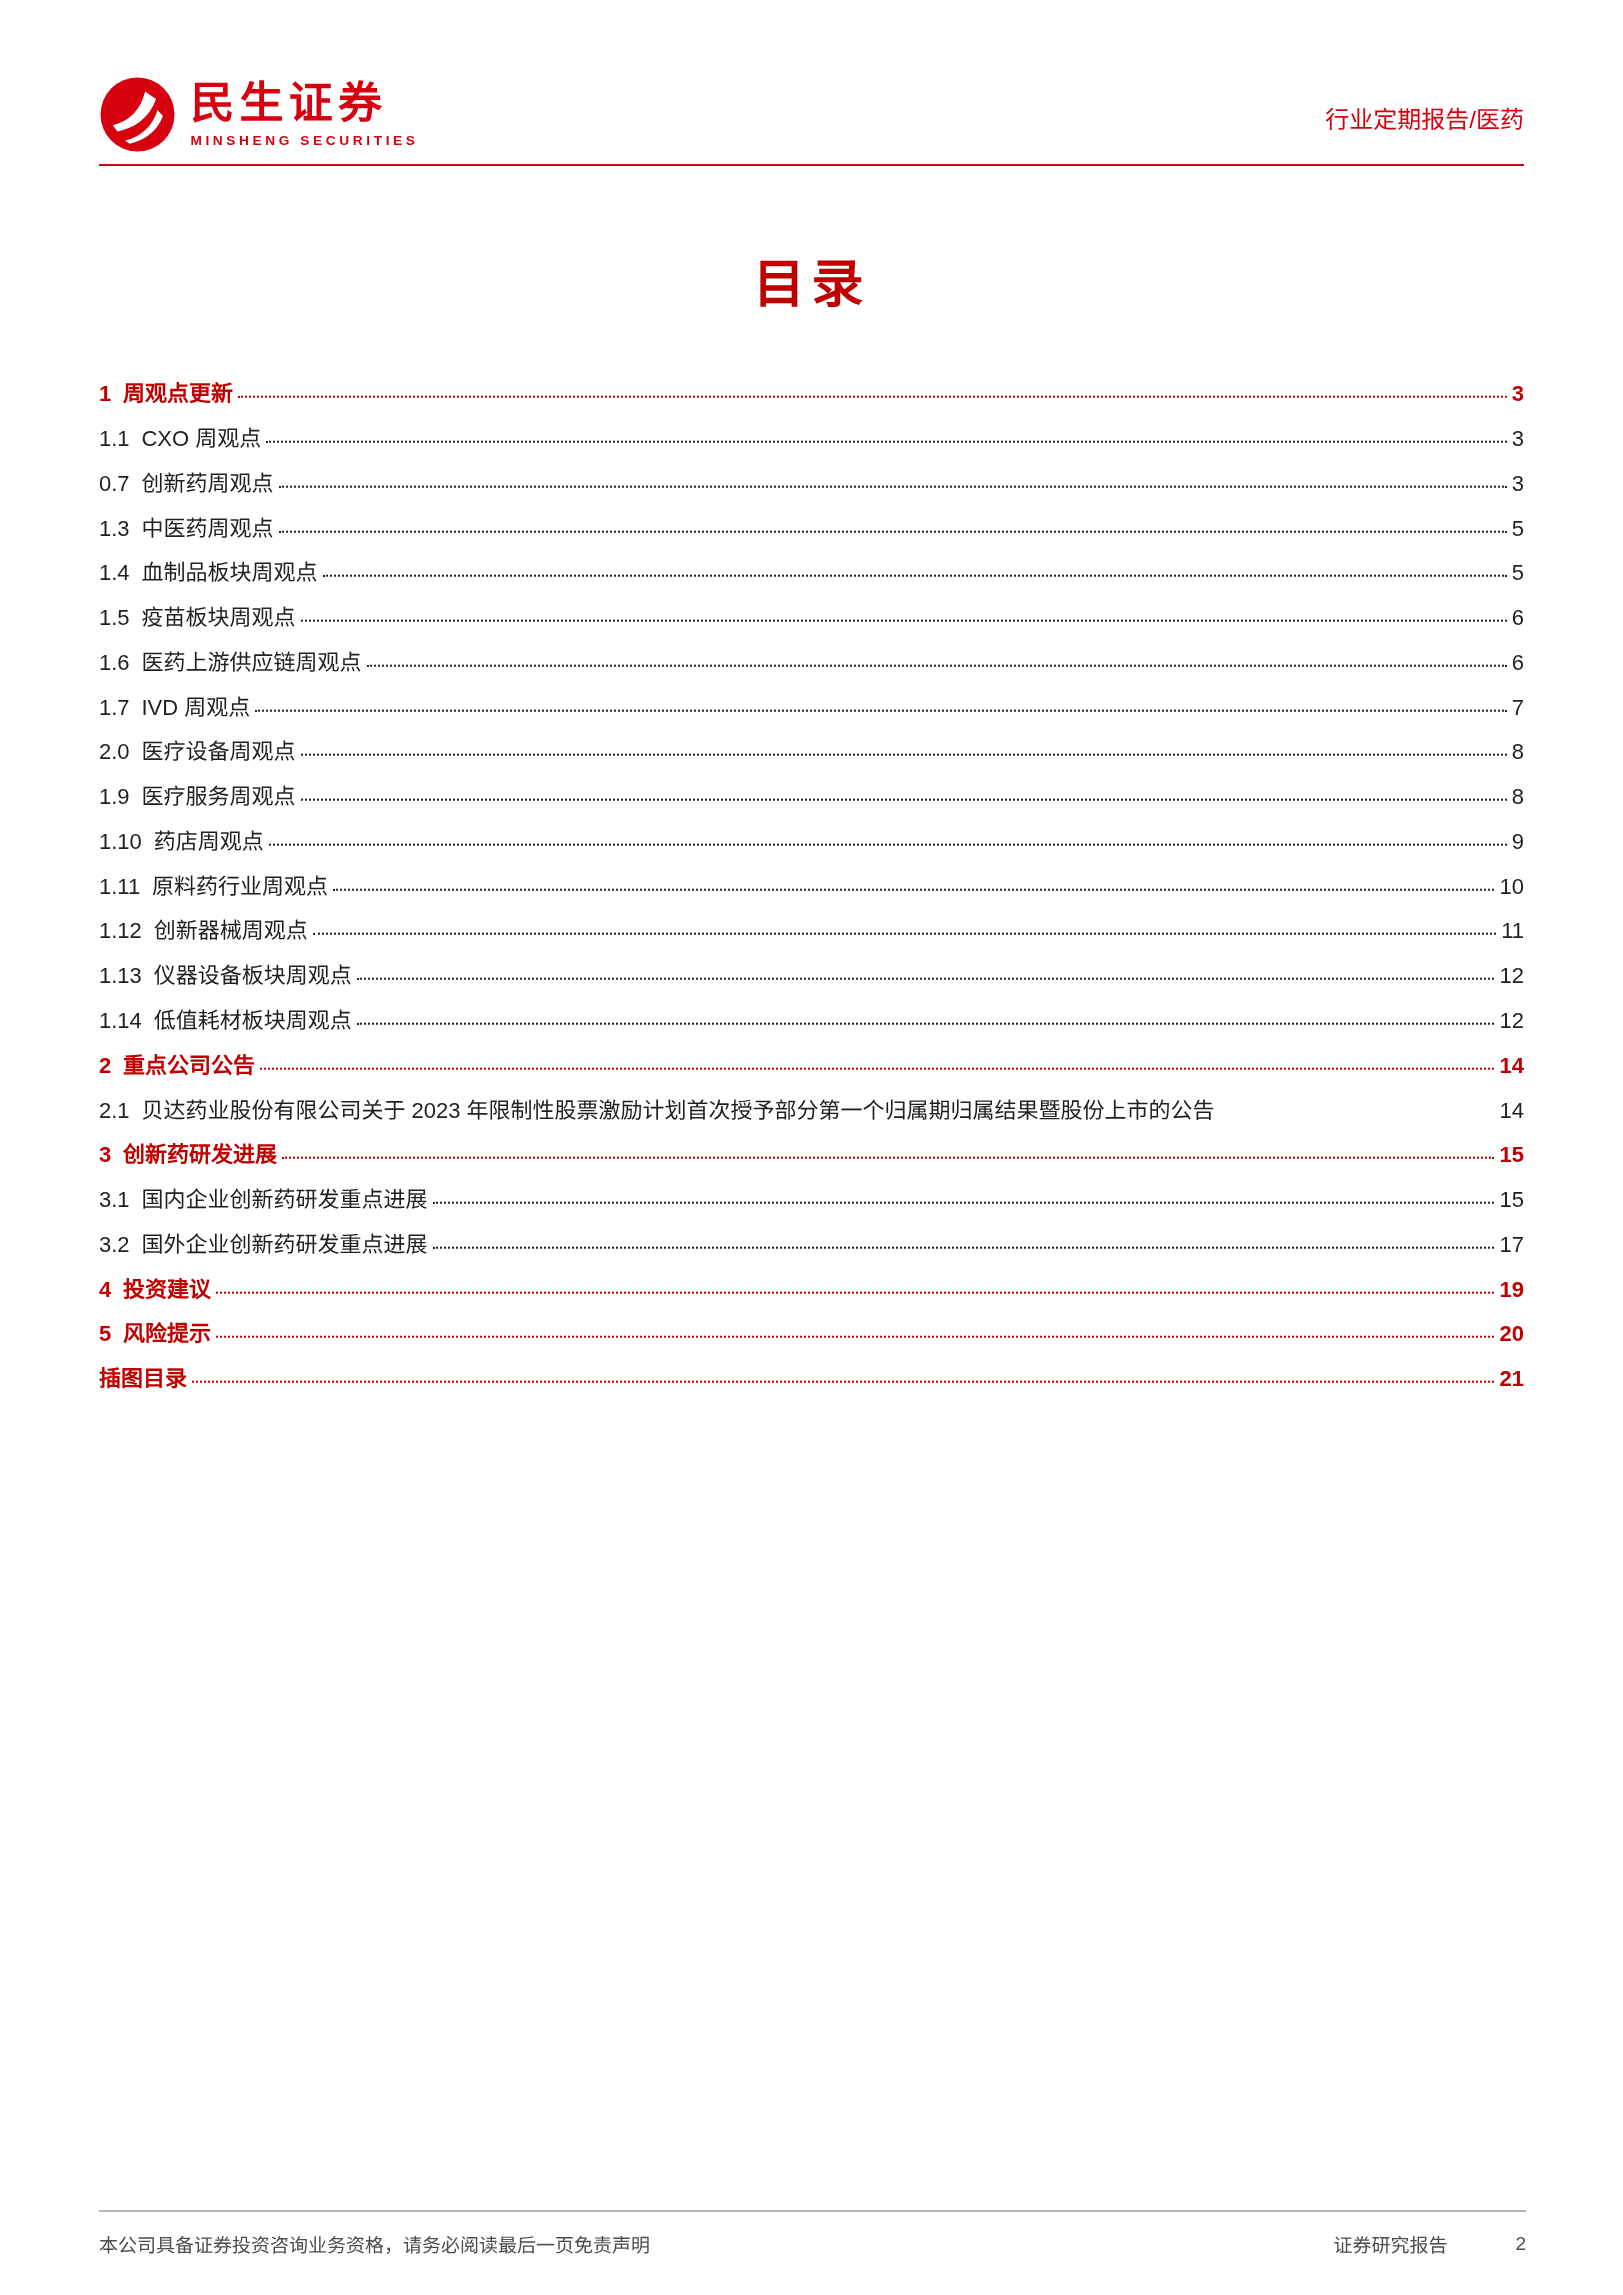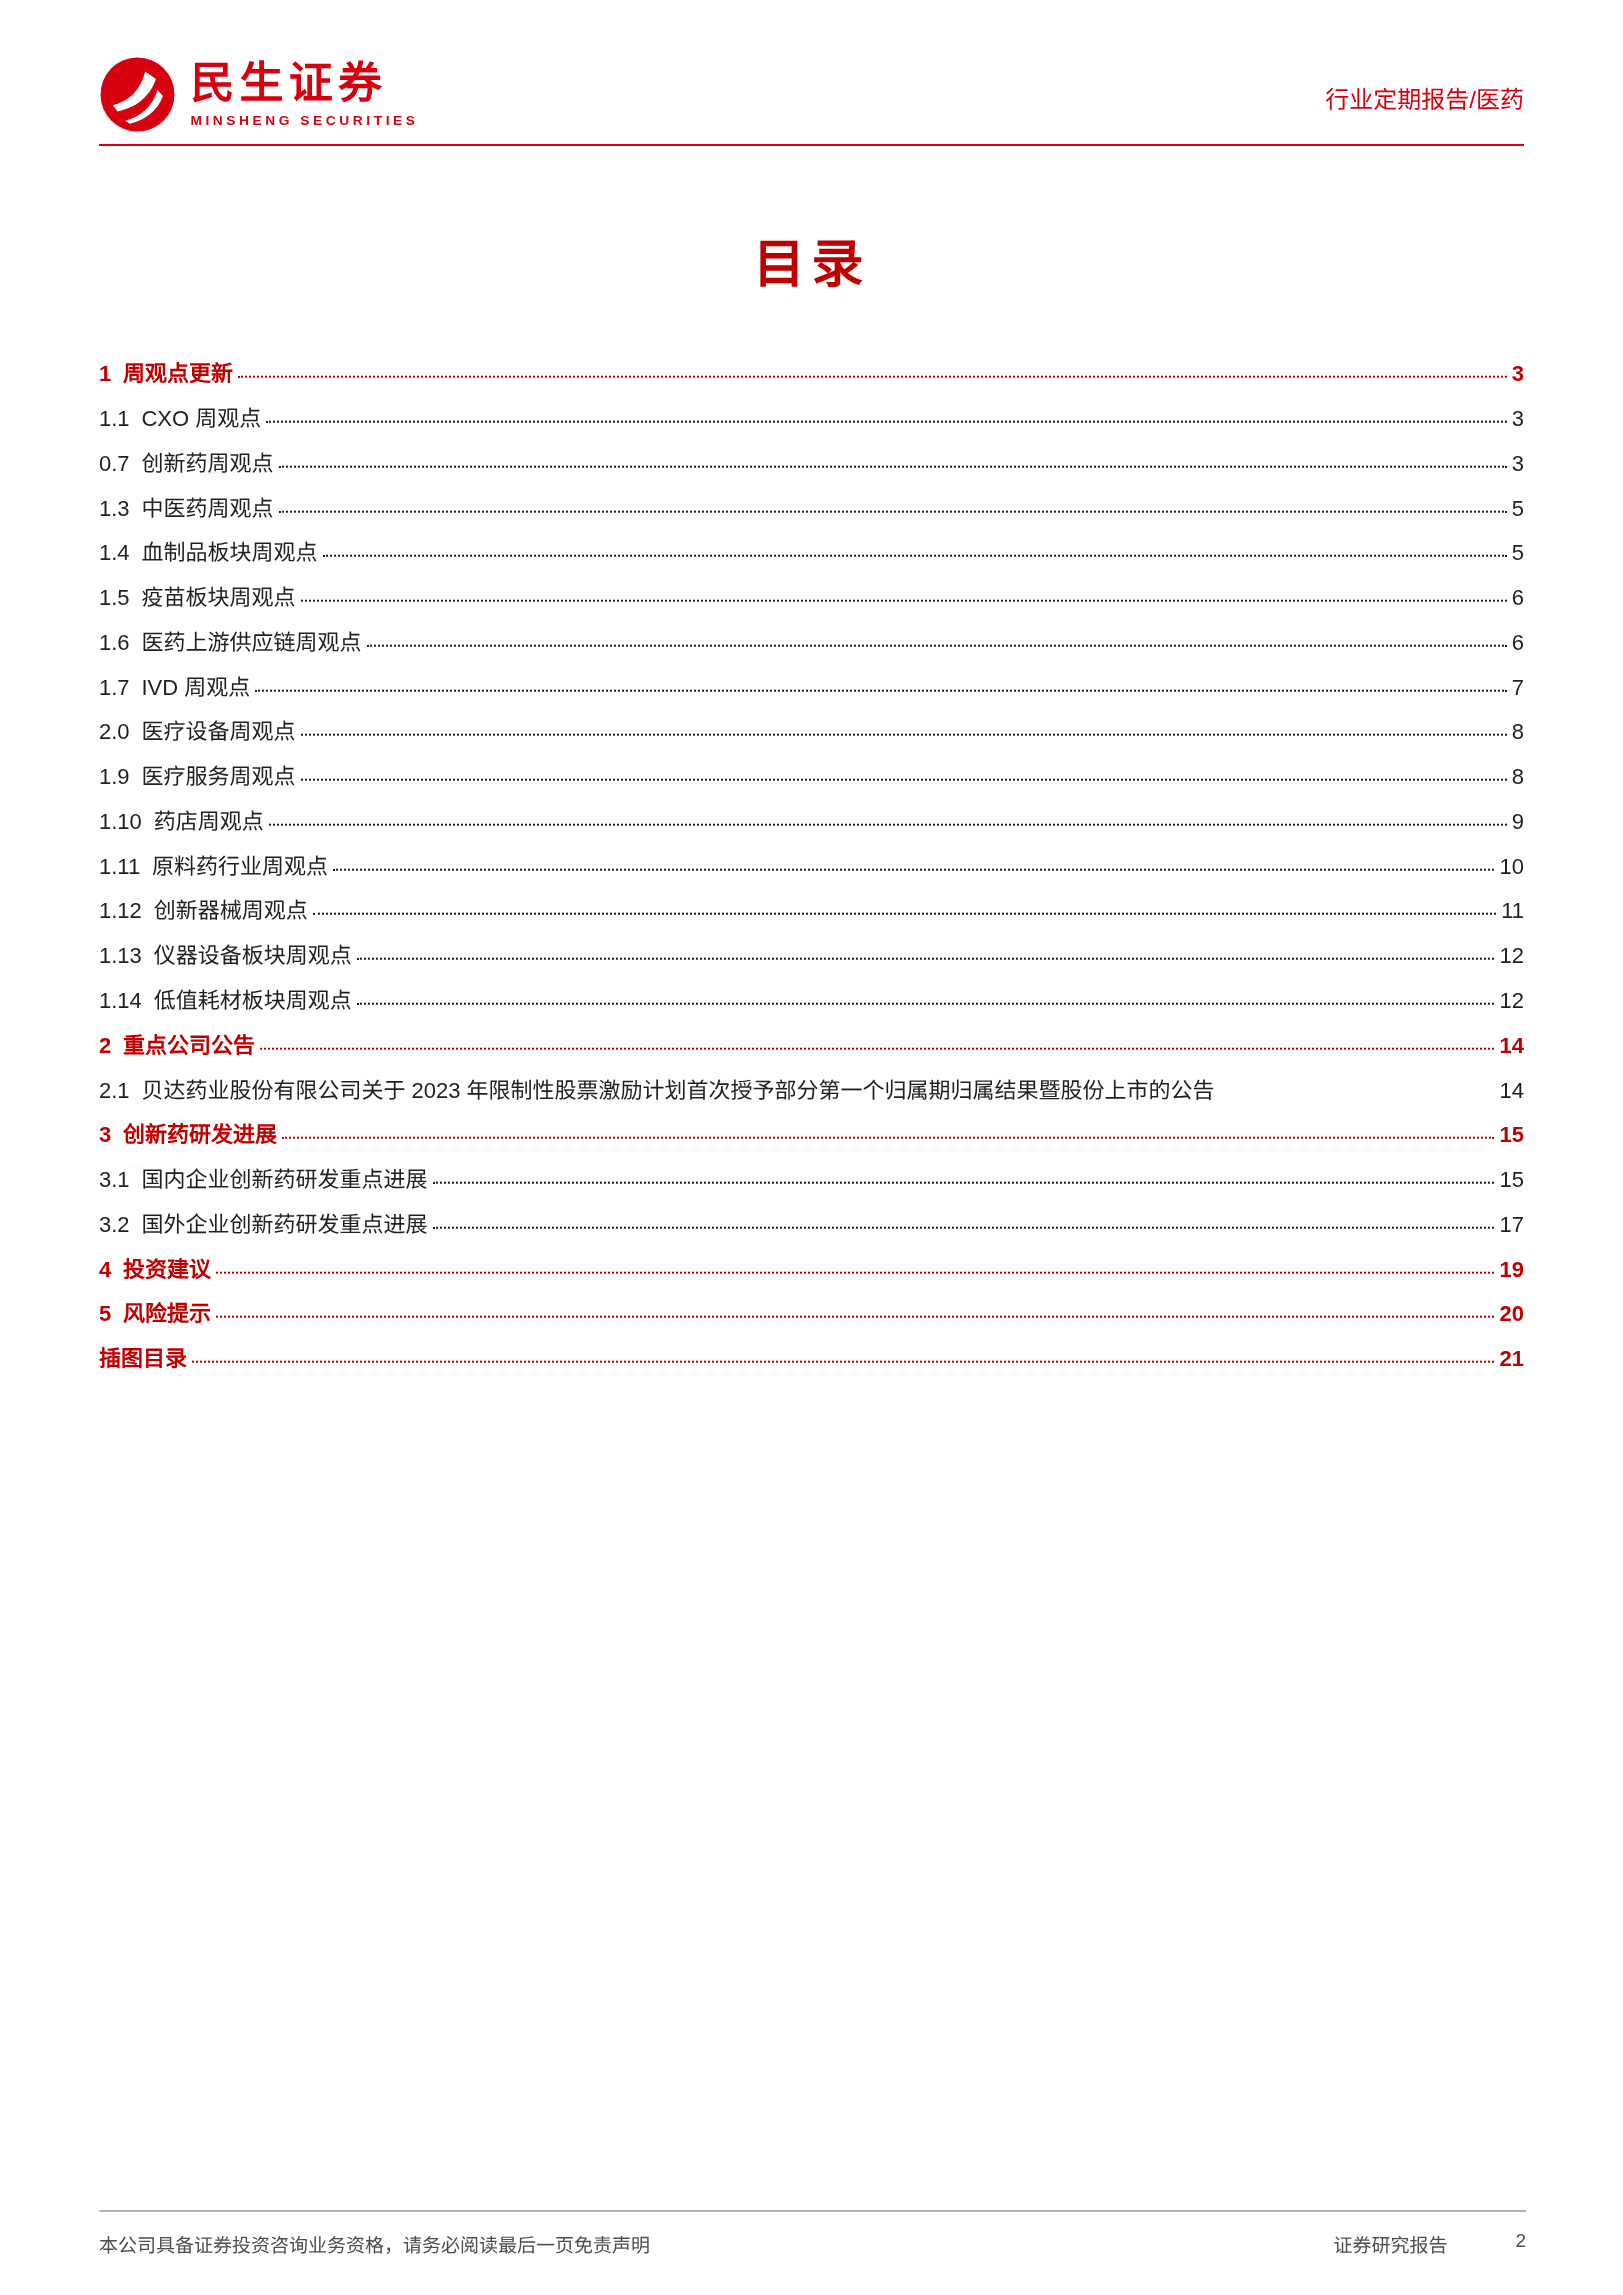--- a/index.html
+++ b/index.html
@@ -15,21 +15,21 @@
     position:relative;
     width:1623px;height:2295px;
     margin:0 auto;
     background:#fff;
     overflow:hidden;
     font-family:"Liberation Sans","DejaVu Sans",sans-serif;
   }
   .content{position:absolute;left:99px;right:99px;top:0;}
 
   
-  .top-header{display:flex;justify-content:space-between;align-items:flex-end;padding-top:56px;}
+  .top-header{display:flex;justify-content:space-between;align-items:flex-end;padding-top:76px;}
   .logo{display:flex;align-items:center;gap:14.4px;}
   .logo-mark{width:77px;height:77px;flex:0 0 auto;}
   .logo-text .cn{
     font-size:44px;font-weight:bold;color:var(--brand-red);
     font-family:"Liberation Serif","DejaVu Serif",serif;
     letter-spacing:5.2px;line-height:1.05;
   }
   .logo-text .en{
     font-size:13.7px;font-weight:600;color:var(--brand-red);
     letter-spacing:3.6px;margin-top:5.2px;
@@ -61,21 +61,21 @@
   .toc-row.no-leader .toc-dots{border-bottom:none;}
   .toc-page{white-space:nowrap;}
 
   
   .footer{position:absolute;left:99px;right:97px;bottom:38px;}
   .footer-rule{height:1.3px;background:var(--rule-gray);}
   .footer-row{
     display:flex;justify-content:space-between;align-items:baseline;
     margin-top:18.3px;font-size:19px;color:var(--footer-gray);
   }
-  .footer-right{display:flex;align-items:flex-start;gap:68px;}
+  .footer-right{display:flex;align-items:center;gap:68px;}
 </style>
 </head>
 <body>
 
 <div class="page">
   <div class="content">
 
     <div class="top-header">
       <div class="logo">
         <span class="logo-mark">

